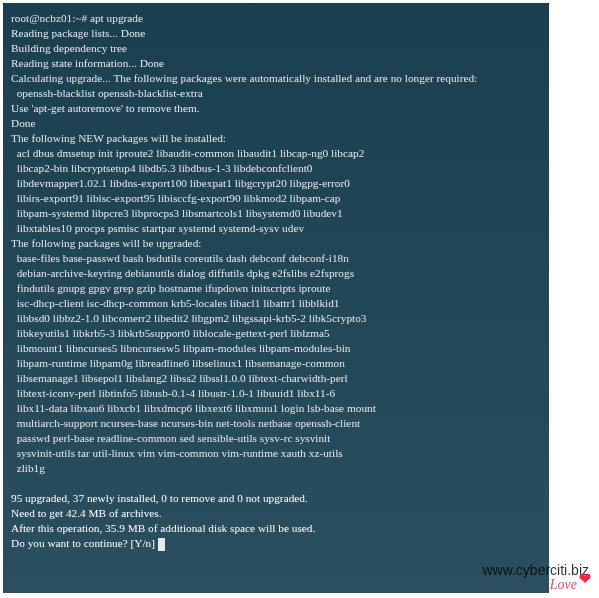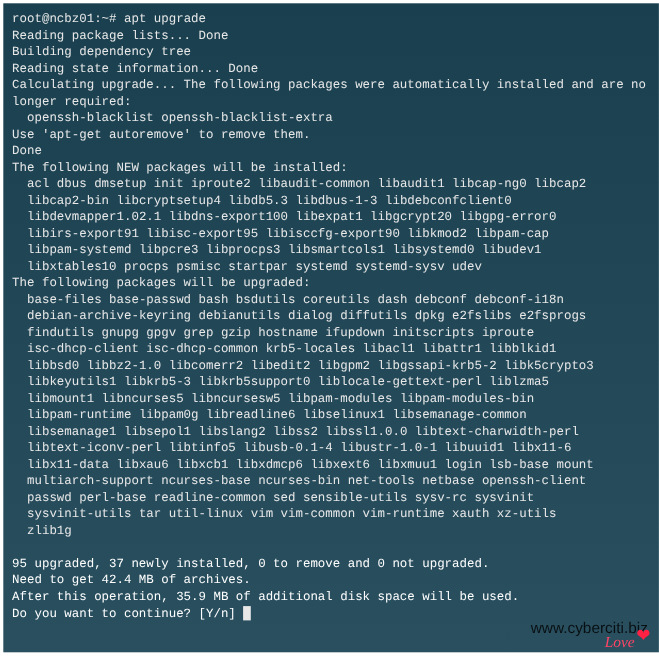--- a/index.html
+++ b/index.html
@@ -10,30 +10,31 @@
     body {
       background: #ffffff;
       width: 599px;
       height: 598px;
       position: relative;
       font-family: 'Courier New', monospace;
     }
     .terminal {
       background: #2c5364;
       background: linear-gradient(to bottom, #1a4050 0%, #2a5060 100%);
-      width: 597px;
+      width: 546px;
       height: 590px;
       margin: 3px;
       padding: 8px;
       overflow: hidden;
       color: #e8e8e8;
       font-size: 11.3px;
       line-height: 15px;
       white-space: pre-wrap;
       word-wrap: break-word;
+      font-family: Liberation Serif, serif;
     }
     .prompt-line {
       display: inline;
     }
     .white-text {
       color: #ffffff;
     }
     .watermark {
       position: absolute;
       bottom: 20px;

